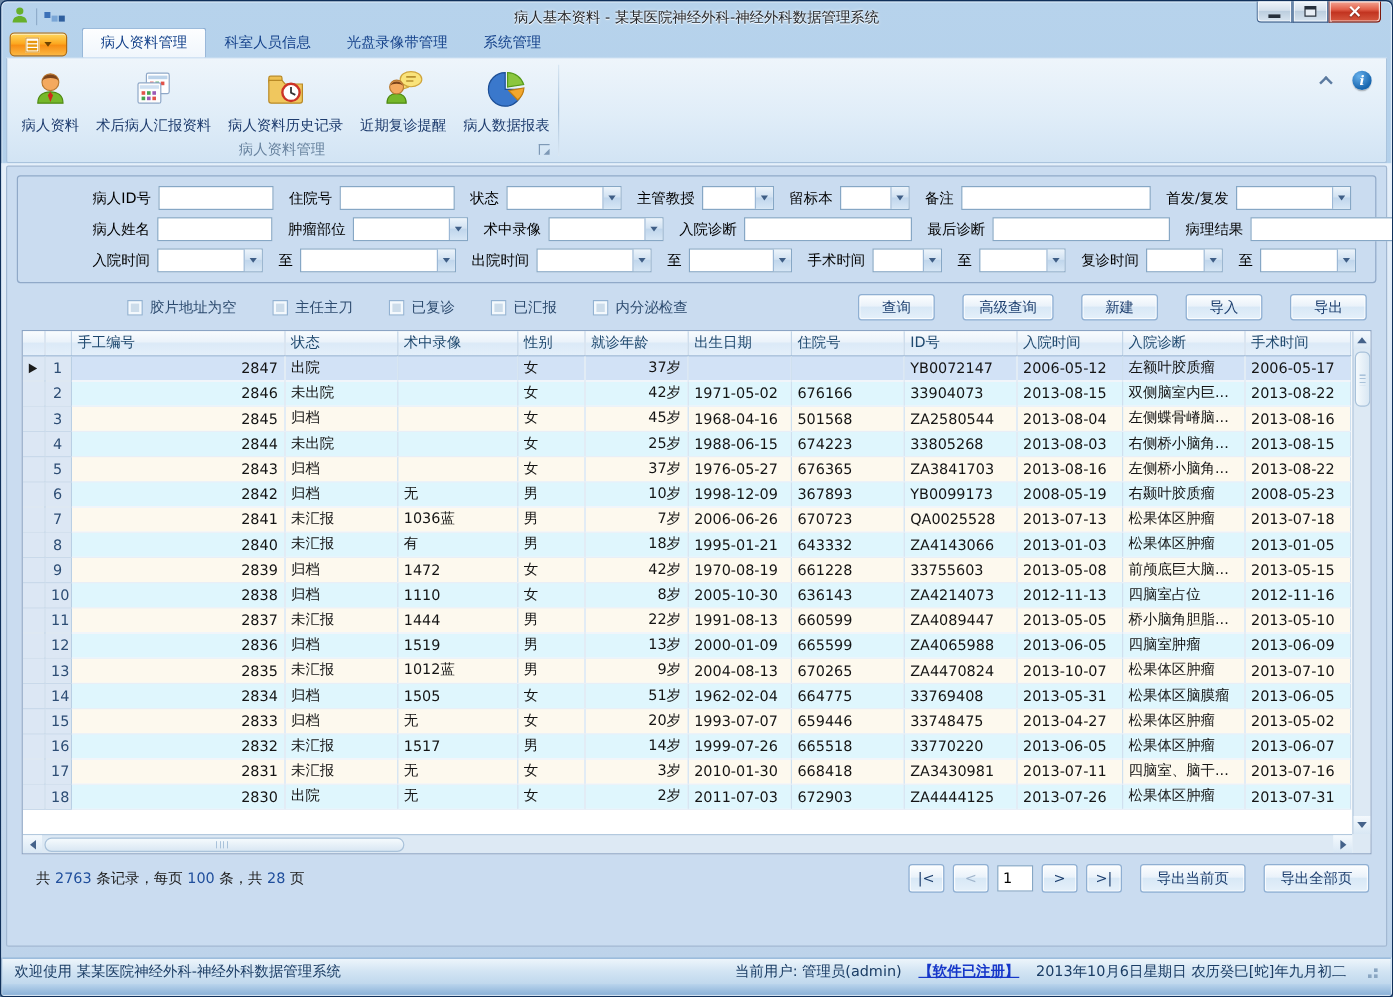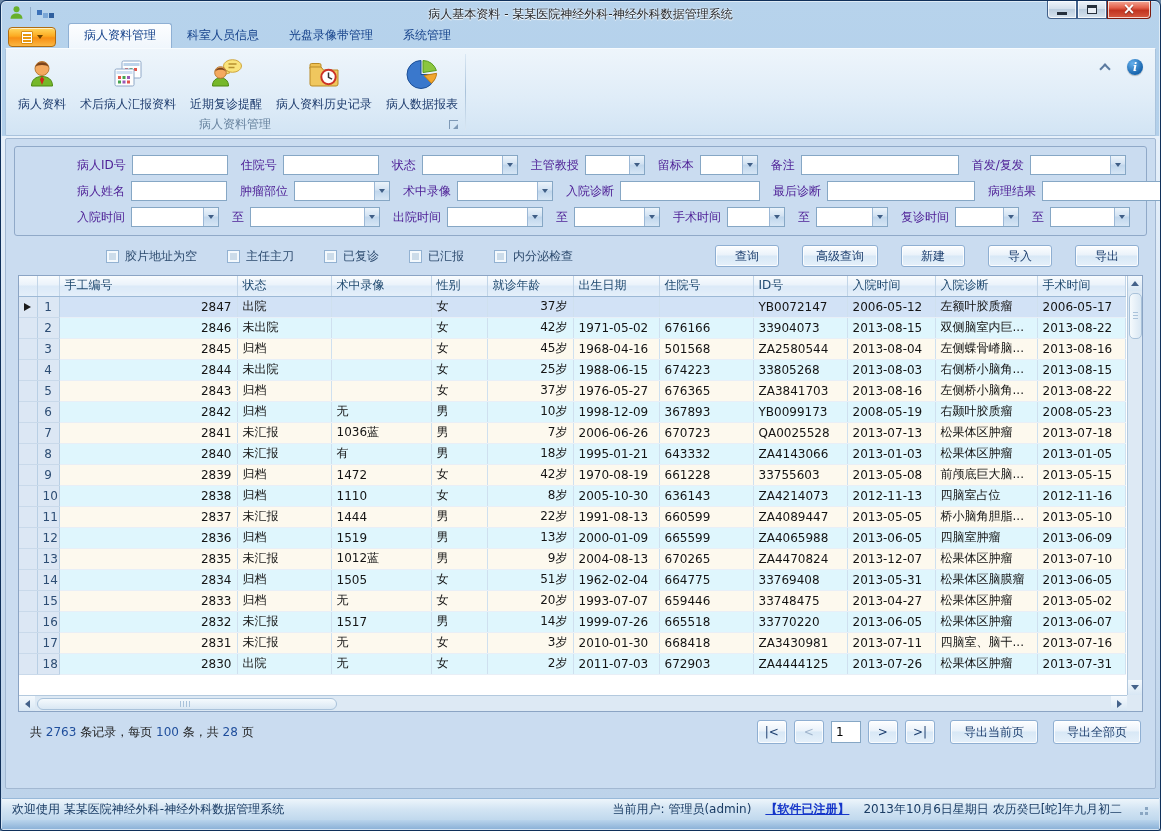--- a/index.html
+++ b/index.html
@@ -83,21 +83,21 @@
     background:linear-gradient(#ffffff,#eff5fb); border:1px solid #8fb0d4; border-bottom:none;
     border-radius:3px 3px 0 0; color:#15428b; }
   .doc-close::before{ content:"×"; font-weight:bold; color:#33526f; font-size:12px; }
 
   .tab-page{ flex:1; margin-bottom:9px; background:#cadcf0; border:1px solid #a2b8d2; border-radius:2px; min-height:0; }
 
   
   .filter-panel{ margin:7px 8px 0; border:1px solid #90a9c8; border-radius:3px; padding:5px 8px 5px 62px; }
   .f-row{ height:26px; display:flex; align-items:center; }
   .ff{ display:flex; align-items:center; margin-right:13px; }
-  .ff .fl{ color:#4c1d95; margin-right:6px; white-space:nowrap; }
+  .ff .fl{ color:#000000; margin-right:6px; white-space:nowrap; }
   .fi{ height:20px; border:1px solid #86a7c5; background:#fff; padding:0 3px; font:inherit; }
   .combo{ height:20px; border:1px solid #86a7c5; background:#fff; display:inline-flex; }
   .combo .cbx{ flex:1; }
   .combo .arr{ width:15px; border-left:1px solid #9cb8d6; display:flex; align-items:center; justify-content:center;
     background:linear-gradient(#ecf4fb,#d2e2f2 45%,#c0d6ec 50%,#d6e6f5); }
   .tri-d{ width:0; height:0; border-left:3.5px solid transparent; border-right:3.5px solid transparent;
     border-top:4px solid #3f5e86; }
 
   
   .actions-row{ margin:9px 16px 0 100px; display:flex; align-items:center; }
@@ -253,37 +253,37 @@
                 </g>
                 <g fill="#9b59b6">
                   <rect x="16" y="19" width="3" height="3"></rect>
                   <rect x="11.5" y="23.5" width="3" height="3"></rect>
                 </g>
               </svg></span>
             <span class="lbl">术后病人汇报资料</span>
           </div>
           <div class="rbtn">
             <span><svg width="34" height="34" viewBox="0 0 34 34">
+                <rect x="3" y="6.5" width="11" height="6" rx="1.5" fill="#eec052" stroke="#b98a26"></rect>
+                <path d="M3 10h11l2.5 3H31v14a2 2 0 0 1-2 2H5a2 2 0 0 1-2-2z" fill="#f0c75e" stroke="#b98a26"></path>
+                <circle cx="21.5" cy="20" r="7.2" fill="#fff" stroke="#cc3327" stroke-width="2"></circle>
+                <path d="M21.5 15.5v4.8l3.6 1.8" stroke="#333" stroke-width="1.5" fill="none"></path>
+              </svg></span>
+            <span class="lbl">病人资料历史记录</span>
+          </div>
+          <div class="rbtn">
+            <span><svg width="34" height="34" viewBox="0 0 34 34">
                 <ellipse cx="23.5" cy="9" rx="9" ry="6.3" fill="#f9e37b" stroke="#cfa53c"></ellipse>
                 <path d="M17.5 13.5l-3.5 4.5 7-2.2z" fill="#f9e37b" stroke="#cfa53c"></path>
                 <path d="M19.5 7h8M19.5 10.5h6" stroke="#b8912f" stroke-width="1.4" fill="none"></path>
                 <path d="M3.5 29c0-5.5 3.5-8 8-8s8 2.5 8 8z" fill="#76b82a" stroke="#4e8a12"></path>
                 <circle cx="11.5" cy="15.5" r="5.8" fill="#f4a95f" stroke="#b97a33"></circle>
                 <path d="M6 14.8a5.8 5.8 0 0 1 11 0c-1.5-2.6-9.5-2.6-11 0z" fill="#7c441b"></path>
               </svg></span>
             <span class="lbl">近期复诊提醒</span>
-          </div>
-          <div class="rbtn">
-            <span><svg width="34" height="34" viewBox="0 0 34 34">
-                <rect x="3" y="6.5" width="11" height="6" rx="1.5" fill="#eec052" stroke="#b98a26"></rect>
-                <path d="M3 10h11l2.5 3H31v14a2 2 0 0 1-2 2H5a2 2 0 0 1-2-2z" fill="#f0c75e" stroke="#b98a26"></path>
-                <circle cx="21.5" cy="20" r="7.2" fill="#fff" stroke="#cc3327" stroke-width="2"></circle>
-                <path d="M21.5 15.5v4.8l3.6 1.8" stroke="#333" stroke-width="1.5" fill="none"></path>
-              </svg></span>
-            <span class="lbl">病人资料历史记录</span>
           </div>
           <div class="rbtn">
             <span><svg width="34" height="34" viewBox="0 0 34 34">
                 <path d="M16 17.5V3.5a14 14 0 1 0 14 14z" fill="#3a78cc" stroke="#1d4f96"></path>
                 <path d="M18 15.5v-12a14 14 0 0 1 13.4 10z" fill="#8bc63f" stroke="#569a1a"></path>
                 <path d="M19 18.5l12.6-2.2a14 14 0 0 1-5.2 10z" fill="#f2a72e" stroke="#c07d12"></path>
               </svg></span>
             <span class="lbl">病人数据报表</span>
           </div>
         </div>
@@ -717,21 +717,21 @@
                 <td class="ind"></td>
                 <td class="rn">13</td>
                 <td class="ta-r">2835</td>
                 <td class="">未汇报</td>
                 <td class="">1012蓝</td>
                 <td class="">男</td>
                 <td class="ta-r">9岁</td>
                 <td class="">2004-08-13</td>
                 <td class="">670265</td>
                 <td class="">ZA4470824</td>
-                <td class="">2013-12-07</td>
+                <td class="">2013-10-07</td>
                 <td class="">松果体区肿瘤</td>
                 <td class="">2013-07-10</td>
               </tr>
               <tr class="alt-a">
                 <td class="ind"></td>
                 <td class="rn">14</td>
                 <td class="ta-r">2834</td>
                 <td class="">归档</td>
                 <td class="">1505</td>
                 <td class="">女</td>

